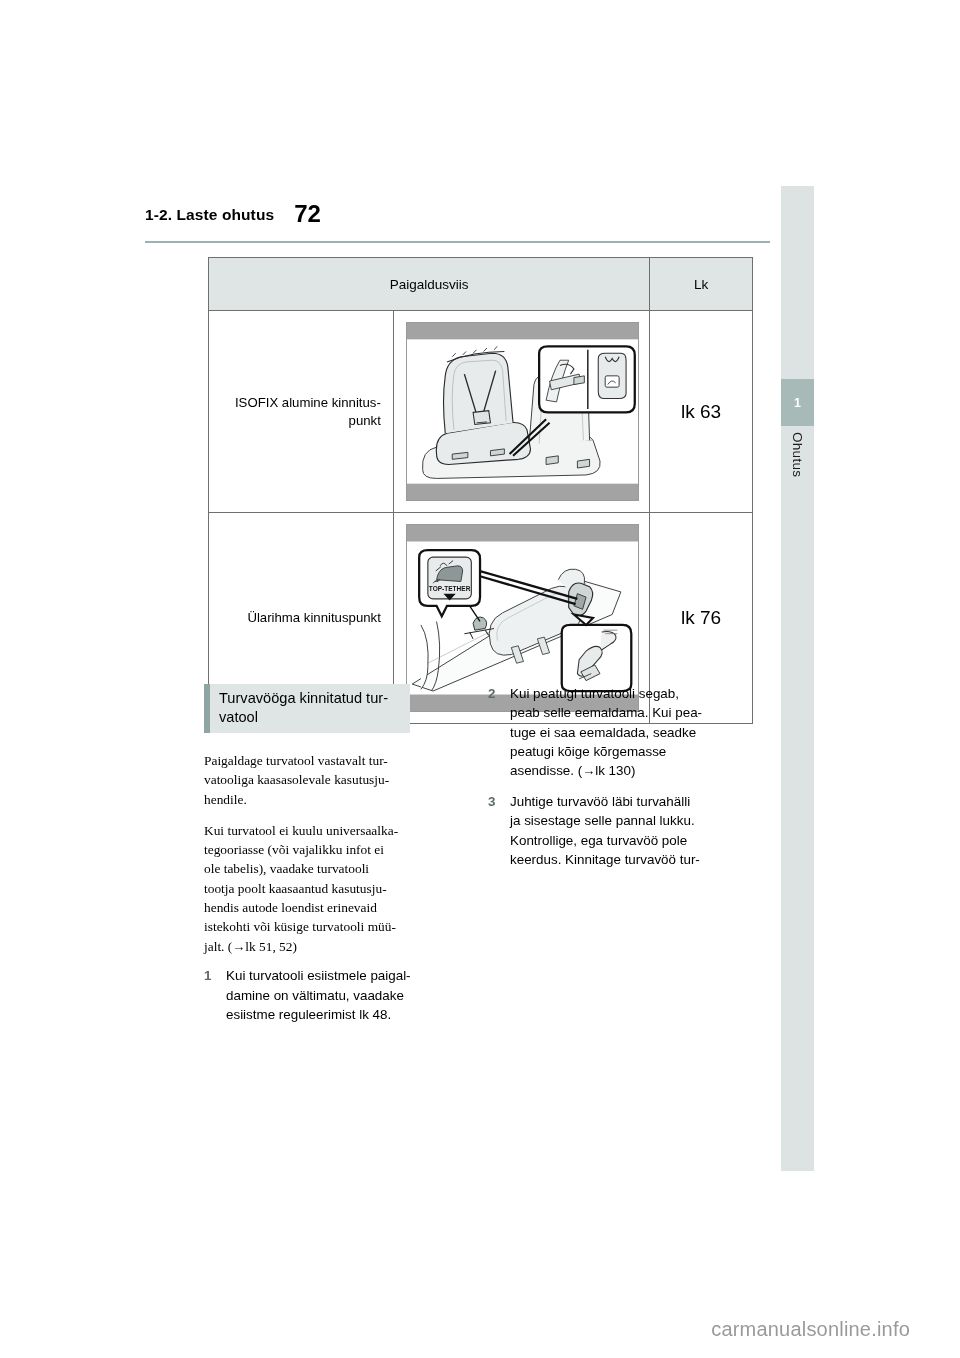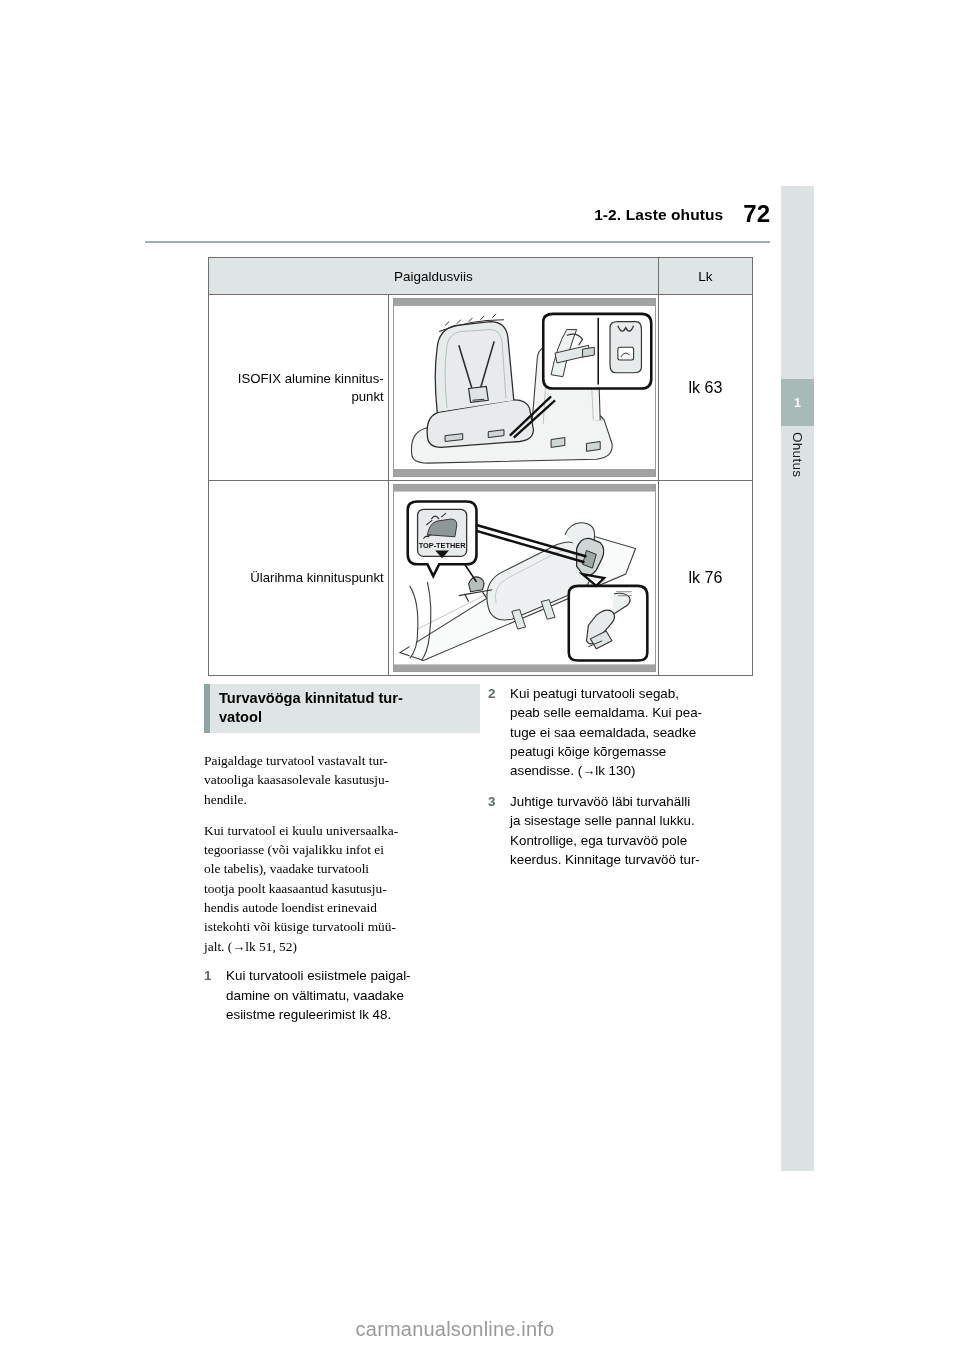--- a/index.html
+++ b/index.html
@@ -12,21 +12,21 @@
     position:relative;
     overflow:hidden;
   }
   .page{position:absolute;inset:0;}
 
   
   .header{
     position:absolute;left:145px;top:200px;width:625px;height:44px;
   }
   .header-inner{
-    display:flex;align-items:baseline;justify-content:flex-end;
+    display:flex;align-items:baseline;
     height:34px;
   }
   .hdr-title{
     font-size:15.5px;font-weight:bold;letter-spacing:0.1px;
   }
   .hdr-pageno{
     font-size:24px;font-weight:bold;margin-left:20px;line-height:1;
     position:relative;top:2px;
   }
   .hdr-rule{
@@ -57,56 +57,56 @@
 
   
   .tbl{
     position:absolute;left:208px;top:257px;width:545px;
     border:1px solid #6f6f6f;
     border-collapse:collapse;
     background:#fff;
   }
   .tbl td,.tbl th{
     border:1px solid #6f6f6f;
-    padding:4px;
+    padding:12px;
     vertical-align:middle;
   }
   .tbl thead th{
     background:#dfe5e5;
     font-weight:normal;
     font-size:13.5px;
     height:28px;
     text-align:center;
   }
   .c-name{width:176px;text-align:right;font-size:13.2px;line-height:1.35;padding:6px 8px;}
   .c-fig{width:276px;padding:6px 5px;}
-  .c-lk{width:89px;text-align:center;font-size:16px;margin-top:6px;}
+  .c-lk{width:89px;text-align:center;font-size:19px;margin-top:6px;}
   .figbox{
     border:1px solid #9a9a9a;background:#a3a3a3;
     width:100%;height:100%;
     display:block;
   }
   .row1 .c-fig{height:177px;}
   .row2 .c-fig{height:186px;}
 
   
   .col{
     position:absolute;width:255px;
     font-size:13.4px;line-height:1.44;
   }
   .col-left{left:204px;top:684px;}
   .col-right{left:488px;top:684px;}
 
   .sec-head{
     background:#dfe5e5;
     border-left:6px solid #8fa5a3;
     padding:5px 8px 6px 9px;
-    font-size:14.6px;font-weight:bold;line-height:1.3;
+    font-size:14.6px;font-weight:normal;line-height:1.3;
     margin-bottom:18px;
-    width:276px;
+    width:206px;
     box-sizing:border-box;
   }
   .sub-head{
     display:flex;gap:9px;align-items:flex-start;
     font-size:14px;font-weight:bold;line-height:1.33;
     margin-bottom:14px;
   }
   .sq{
     width:10px;height:10px;background:#7e9492;flex:0 0 10px;
     margin-top:5px;
@@ -121,21 +121,21 @@
   .step-num{
     font-weight:bold;font-size:13.4px;color:#5f6b6b;
     flex:0 0 13px;text-align:left;line-height:1.44;
   }
   .step-txt{flex:1;line-height:1.44;}
   .arrow{font-size:13px;}
 
   
   .watermark{
     position:absolute;left:0;top:1318px;width:928px;
-    text-align:center;padding-right:18px;
+    text-align:right;padding-right:18px;
     box-sizing:border-box;
     color:#9a9a9a;font-size:20px;letter-spacing:0.2px;
   }
 </style>
 </head>
 <body>
 
 <div class="page">
 
   <div class="header">

